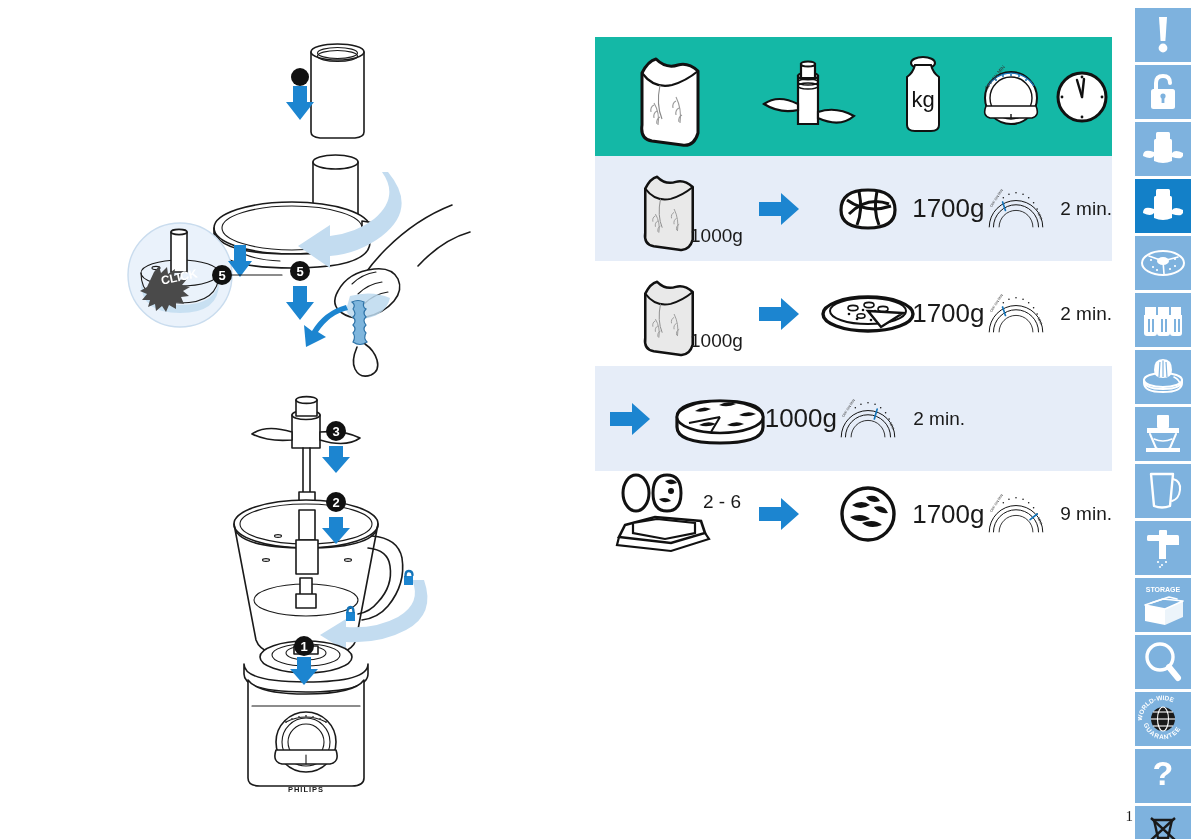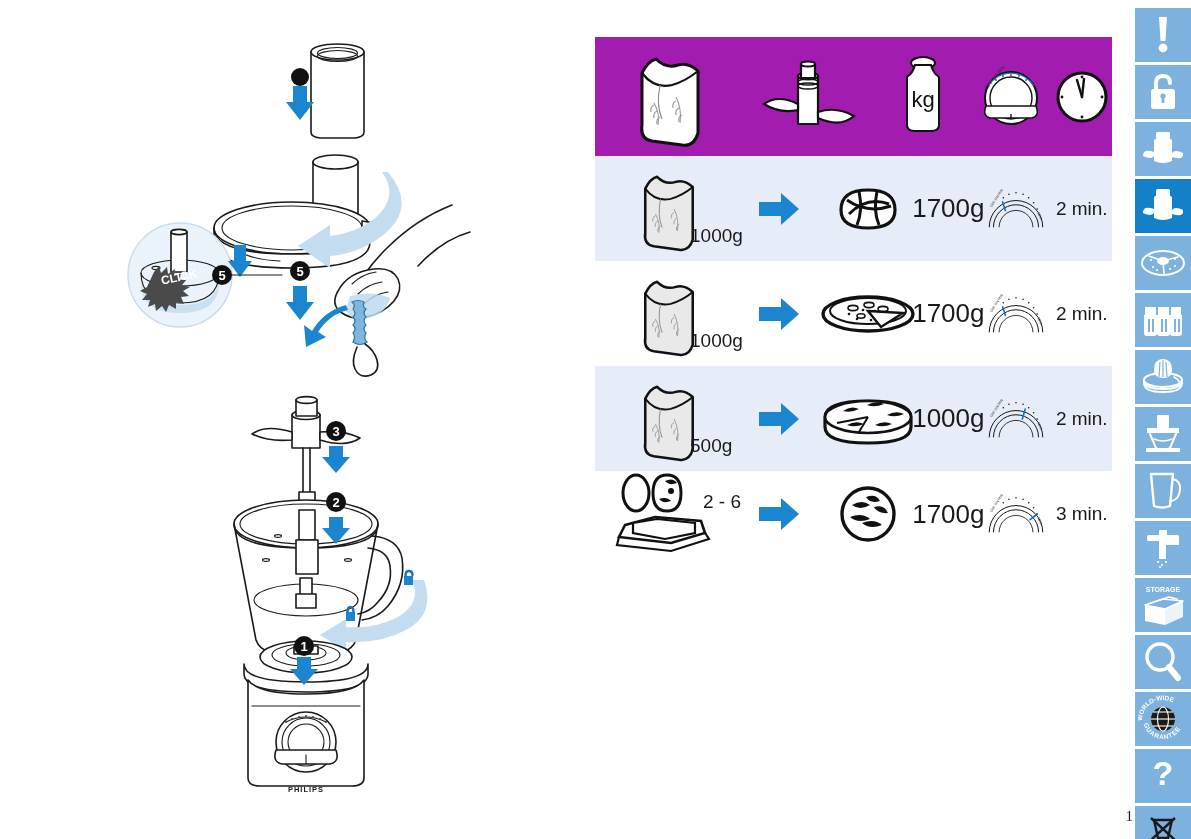--- a/index.html
+++ b/index.html
@@ -14,34 +14,34 @@
 
   
   #illustration{position:absolute;left:0;top:0;width:590px;height:839px;}
 
   
   #recipe-table{
     position:absolute;left:595px;top:37px;width:517px;
   }
   .tbl-row{display:flex;align-items:center;position:relative;}
   .tbl-header{
-    background:#a21caf;height:119px;
+    background:#14b8a6;height:119px;
   }
   .tbl-body-row{height:105px;}
   .row-shade{background:#e6edf8;}
   .row-plain{background:#ffffff;}
   .tbl-last{height:86px;}
 
   .cell{position:relative;display:flex;align-items:center;justify-content:center;}
   .c-ingredient{width:150px;height:100%;}
   .c-arrow{width:70px;height:100%;}
   .c-result{width:110px;height:100%;}
   .c-weight{width:62px;height:100%;justify-content:flex-end;}
   .c-dial{width:62px;height:100%;}
-  .c-time{width:66px;height:100%;justify-content:center;}
+  .c-time{width:66px;height:100%;justify-content:flex-end;}
 
   .hdr-cell{display:flex;align-items:center;justify-content:center;height:100%;}
 
   .qty-label{
     font-size:19px;color:#1a1a1a;font-family:"Liberation Sans",sans-serif;
     letter-spacing:0px;
   }
   .weight-label{
     font-size:26px;color:#1a1a1a;
   }
@@ -460,38 +460,20 @@
           <text x="74" y="34" class="dialtext" transform="rotate(62 74 34)">MAX</text>
           <path class="tickblue" d="M25,18 L29,30"></path>
         </svg>
       </div>
       <div class="cell c-time">
         <span class="time-label">2 min.</span>
       </div>
     </div>
 
     <div class="tbl-row tbl-body-row row-shade">
-      <div class="cell c-ingredient">
-        <svg width="78" height="88" viewBox="0 0 92 100">
-          <path fill="#e9e9e9" stroke="#111" stroke-width="3" stroke-linejoin="round" d="M18,26 q6,-12 14,-14 q10,10 22,6 q10,-3 20,6 l0,62 q-4,14 -16,12 l-30,-4 q-12,-2 -10,-16 z"></path>
-          <path fill="none" stroke="#111" stroke-width="2.2" d="M18,26 q12,16 30,12 q14,-4 26,-14"></path>
-          <path fill="none" stroke="#888" stroke-width="1.1" d="M36,38 q-4,20 2,34"></path>
-          <g fill="none" stroke="#999" stroke-width="1.1">
-            <path d="M30,56 q6,10 4,22"></path>
-              <path d="M30,58 q-4,2 -3,7"></path>
-              <path d="M33,64 q-4,2 -3,7"></path>
-              <path d="M36,70 q-4,2 -3,7"></path>
-            <path d="M52,50 q6,12 4,26"></path>
-              <path d="M52,54 q-4,2 -3,7"></path>
-              <path d="M55,61 q-4,2 -3,7"></path>
-              <path d="M58,68 q-4,2 -3,7"></path>
-          </g>
-        </svg>
-        <span class="qty-label" style="position:absolute;left:95px;bottom:14px;">500g</span>
-      </div>
       <div class="cell c-arrow">
         <svg width="44" height="34" viewBox="0 0 44 34">
           <path fill="#1c85d0" d="M2,10 h22 v-9 l18,16 l-18,16 v-9 h-22 z"></path>
         </svg>
       </div>
       <div class="cell c-result">
         <svg width="98" height="56" viewBox="0 0 98 56">
           <path fill="#ffffff" stroke="#111" stroke-width="3.2" d="M6,26 q0,-16 43,-16 q43,0 43,16 l0,10 q0,16 -43,16 q-43,0 -43,-16 z"></path>
           <ellipse fill="#ffffff" stroke="#111" stroke-width="2.6" cx="49" cy="26" rx="43" ry="16"></ellipse>
           <g fill="#111">
@@ -581,21 +563,21 @@
               <circle cx="62" cy="12" r="1.1"></circle>
               <circle cx="69" cy="19" r="1.1"></circle>
             <circle cx="74" cy="28" r="1.1"></circle>
           </g>
           <text x="10" y="26" class="dialtext" transform="rotate(-58 10 26)">OFF ON MIN</text>
           <text x="74" y="34" class="dialtext" transform="rotate(62 74 34)">MAX</text>
           <path class="tickblue" d="M74,28 L64,36"></path>
         </svg>
       </div>
       <div class="cell c-time">
-        <span class="time-label">3 min.</span>
+        <span class="time-label">9 min.</span>
       </div>
     </div>
 
   </div>
 
   <div id="sidebar">
 
     <div class="side-tab">
       <svg width="30" height="40" viewBox="0 0 30 40">
         <path class="wicon" d="M11,2 h8 l-1.6,24 h-4.8 z"></path>

